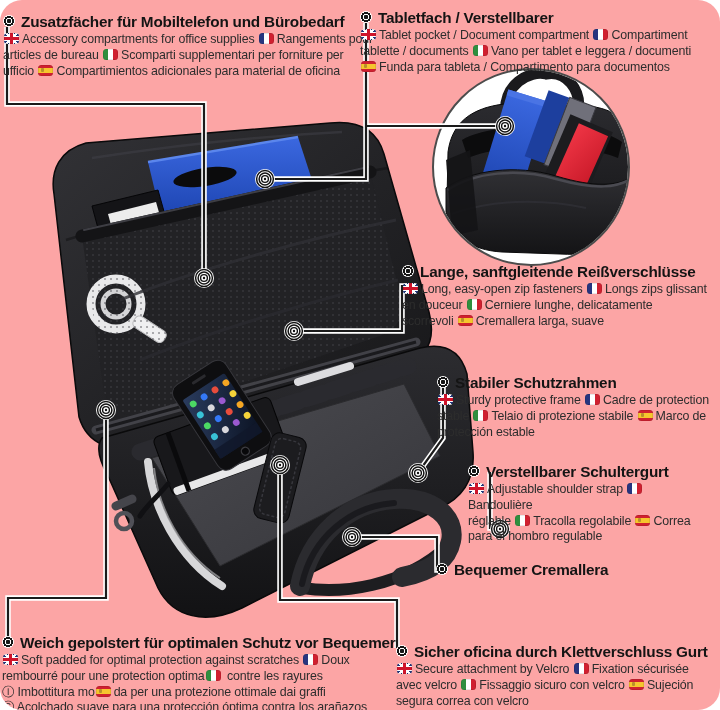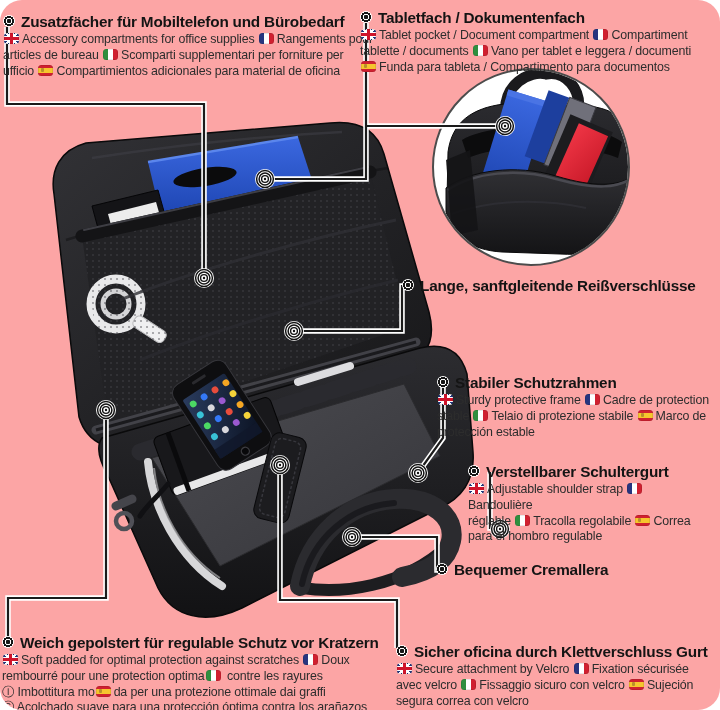--- a/index.html
+++ b/index.html
@@ -247,30 +247,31 @@
   <div class="title">
     <span class="bullet"></span>
     <span>Zusatzfächer für Mobiltelefon und Bürobedarf</span>
   </div>
   <div class="body"><span class="flag flag-gb"></span>Accessory compartments for office supplies <span class="flag flag-fr"></span>Rangements pour<br>articles de bureau <span class="flag flag-it"></span>Scomparti supplementari per forniture per<br>ufficio <span class="flag flag-es"></span>Compartimientos adicionales para material de oficina</div>
 </div>
 
 <div class="block" style="left:360px;top:9px;width:358px">
   <div class="title">
     <span class="bullet"></span>
-    <span>Tabletfach / Dokumentenfach</span>
+    <span>Tabletfach / Verstellbarer</span>
   </div>
   <div class="body"><span class="flag flag-gb"></span>Tablet pocket / Document compartment <span class="flag flag-fr"></span>Compartiment<br>tablette / documents <span class="flag flag-it"></span>Vano per tablet e leggera / documenti<br><span class="flag flag-es"></span>Funda para tableta / Compartimento para documentos</div>
 </div>
 
-<div class="block" style="left:402px;top:277px;width:316px">
+<div class="block" style="left:402px;top:263px;width:316px">
   <div class="title">
     <span class="bullet"></span>
     <span>Lange, sanftgleitende Reißverschlüsse</span>
   </div>
+  <div class="body"><span class="flag flag-gb"></span>Long, easy-open zip fasteners <span class="flag flag-fr"></span>Longs zips glissant<br>en douceur <span class="flag flag-it"></span>Cerniere lunghe, delicatamente<br>scorrevoli <span class="flag flag-es"></span>Cremallera larga, suave</div>
 </div>
 
 <div class="block" style="left:437px;top:374px;width:282px">
   <div class="title">
     <span class="bullet"></span>
     <span>Stabiler Schutzrahmen</span>
   </div>
   <div class="body"><span class="flag flag-gb"></span>Sturdy protective frame <span class="flag flag-fr"></span>Cadre de protection<br>stable <span class="flag flag-it"></span>Telaio di protezione stabile <span class="flag flag-es"></span>Marco de<br>protección estable</div>
 </div>
 
@@ -285,21 +286,21 @@
 <div class="block" style="left:436px;top:561px;width:282px">
   <div class="title">
     <span class="bullet"></span>
     <span>Bequemer Cremallera</span>
   </div>
 </div>
 
 <div class="block" style="left:2px;top:634px;width:430px">
   <div class="title">
     <span class="bullet"></span>
-    <span>Weich gepolstert für regulable Schutz vor Kratzern</span>
+    <span>Weich gepolstert für optimalen Schutz vor Bequemer</span>
   </div>
   <div class="body"><span class="flag flag-gb"></span>Soft padded for optimal protection against scratches <span class="flag flag-fr"></span>Doux<br>rembourré pour une protection optima<span class="flag flag-it"></span> contre les rayures<br>Ⓘ Imbottitura mo<span class="flag flag-es"></span>da per una protezione ottimale dai graffi<br>Ⓢ Acolchado suave para una protección óptima contra los arañazos</div>
 </div>
 
 <div class="block" style="left:396px;top:643px;width:322px">
   <div class="title">
     <span class="bullet"></span>
     <span>Sicher oficina durch Klettverschluss Gurt</span>
   </div>
   <div class="body"><span class="flag flag-gb"></span>Secure attachment by Velcro <span class="flag flag-fr"></span>Fixation sécurisée<br>avec velcro <span class="flag flag-it"></span>Fissaggio sicuro con velcro <span class="flag flag-es"></span>Sujeción<br>segura correa con velcro</div>

